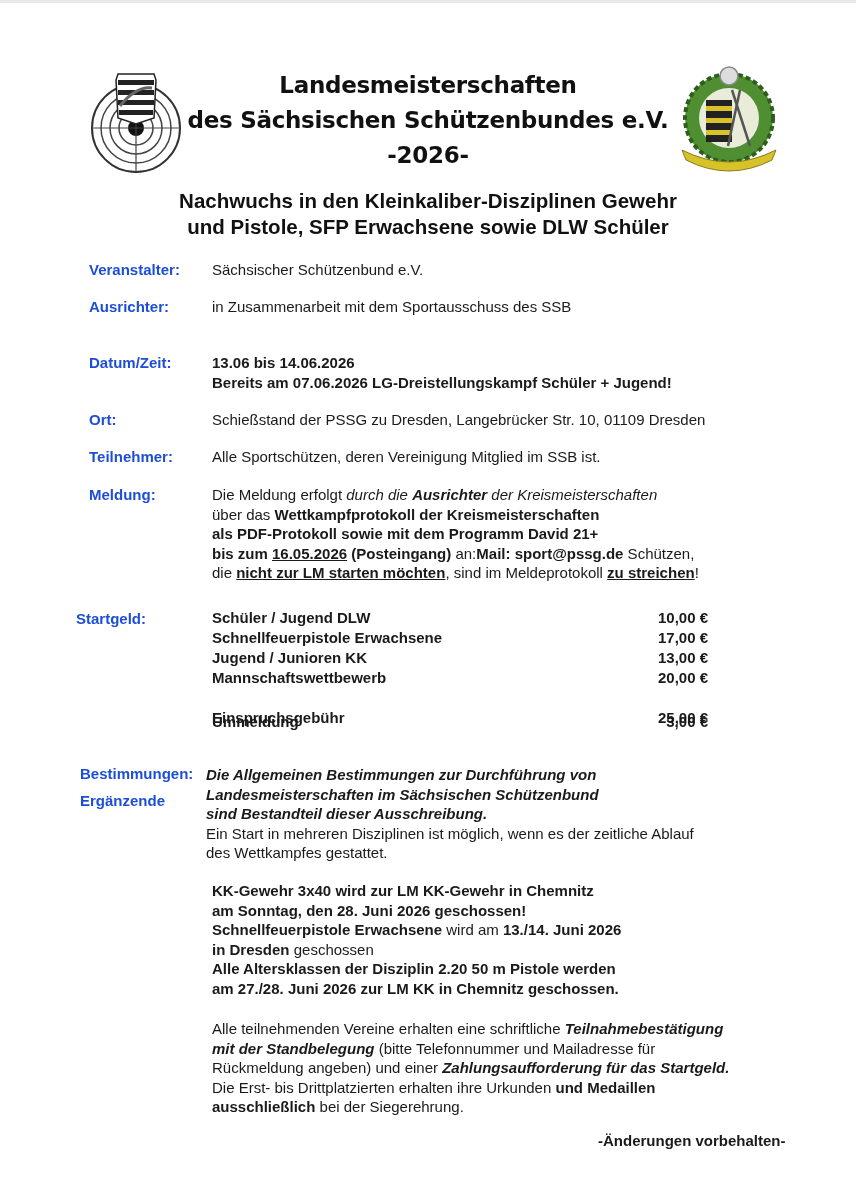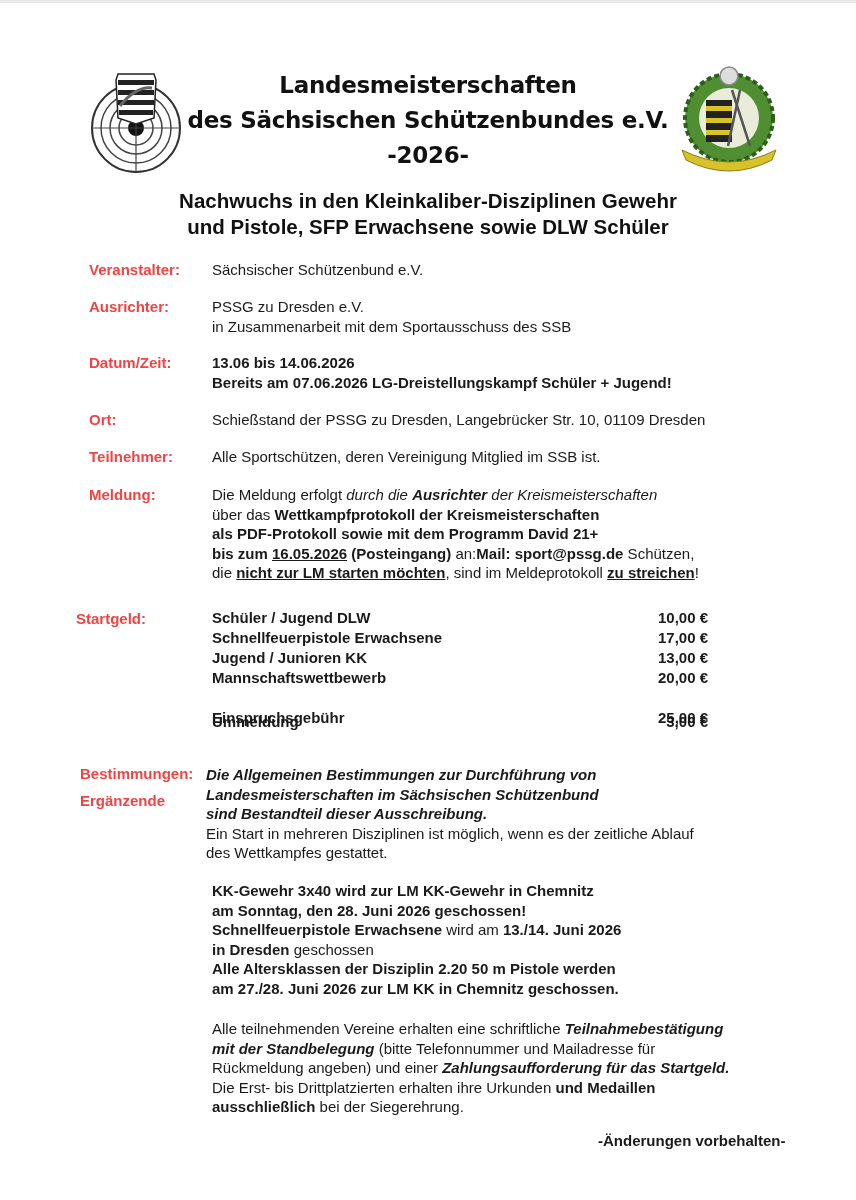--- a/index.html
+++ b/index.html
@@ -7,21 +7,21 @@
          font-family: "Liberation Sans", sans-serif; color: #1a1a1a; }
   .topbar { position: absolute; left: 0; top: 0; width: 856px; height: 3px; background: #e9e9e9; }
   .logo-left { position: absolute; left: 88px; top: 66px; width: 96px; height: 112px; }
   .logo-right { position: absolute; left: 674px; top: 62px; width: 110px; height: 116px; }
   .title { position: absolute; left: 0; width: 856px; text-align: center;
            font-family: "DejaVu Sans", sans-serif; font-weight: bold; font-size: 23px; color: #111; letter-spacing: -0.3px; }
   .t1 { top: 72px; } .t2 { top: 107px; } .t3 { top: 142px; }
   .subtitle { position: absolute; left: 0; width: 856px; text-align: center; font-weight: bold;
               font-size: 20.5px; color: #111; line-height: 26px; }
   .s1 { top: 188px; } .s2 { top: 214px; }
-  .lbl { position: absolute; font-weight: bold; font-size: 15px; color: #ef4444; }
+  .lbl { position: absolute; font-weight: bold; font-size: 15px; color: #1d4ed8; }
   .val { position: absolute; left: 212px; font-size: 15px; line-height: 19.5px; color: #1a1a1a; }
   .b { font-weight: bold; }
   .i { font-style: italic; }
   .u { text-decoration: underline; text-align: center; }
   .fee-row { position: absolute; left: 212px; width: 496px; font-size: 15px; height: 20px; font-weight: bold; }
   .fee-name { position: absolute; left: 0; }
   .fee-amt { position: absolute; right: 0; text-align: right; }
   .foot { position: absolute; left: 598px; top: 1132px; font-weight: bold; font-size: 15px; }
 </style>
 </head>
@@ -68,21 +68,20 @@
 <div class="title t3">-2026-</div>
 
 <div class="subtitle s1">Nachwuchs in den Kleinkaliber-Disziplinen Gewehr</div>
 <div class="subtitle s2">und Pistole, SFP Erwachsene sowie DLW Schüler</div>
 
 <div class="lbl" style="left:89px; top:261px;">Veranstalter:</div>
 <div class="val" style="top:260px;">Sächsischer Schützenbund e.V.</div>
 
 <div class="lbl" style="left:89px; top:298px;">Ausrichter:</div>
 <div class="val" style="top:297px;">
-  <div>PSSG zu Dresden e.V.</div>
   <div>in Zusammenarbeit mit dem Sportausschuss des SSB</div>
 </div>
 
 <div class="lbl" style="left:89px; top:354px;">Datum/Zeit:</div>
 <div class="val b" style="top:353px;">
   <div>13.06 bis 14.06.2026</div>
   <div>Bereits am 07.06.2026 LG-Dreistellungskampf Schüler + Jugend!</div>
 </div>
 
 <div class="lbl" style="left:89px; top:411px;">Ort:</div>

